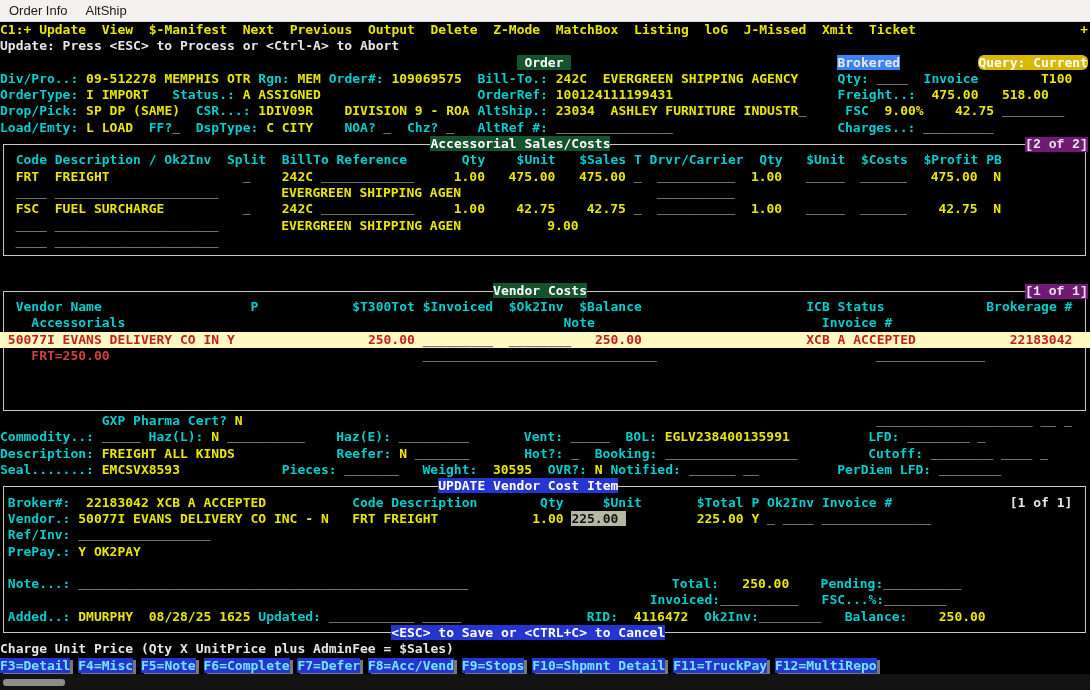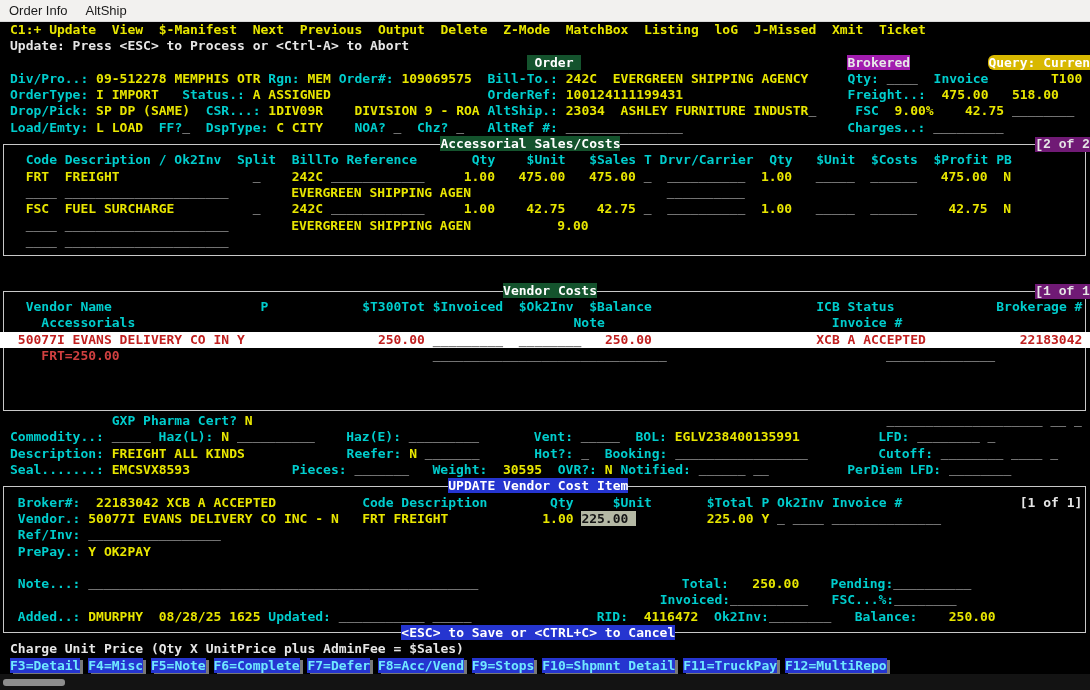--- a/index.html
+++ b/index.html
@@ -11,30 +11,30 @@
   .menubar {
     height:22px; background:#f2f1ef; border-bottom:1px solid #d8d8d8;
     display:flex; align-items:center; gap:18px; padding:0 9px;
     font:13px "Liberation Sans", sans-serif; color:#1a1a1a;
   }
   .term {
     position:absolute; top:22px; left:0; width:1090px;
     font:bold 13px "DejaVu Sans Mono","Liberation Mono",monospace;
     line-height:16.3px; white-space:pre; z-index:1;
   }
-  .line { height:16.3px; position:relative;padding-left:10px; }
-  .line.hl { background:#ffffff; }
+  .line { height:16.3px; position:relative; }
+  .line.hl { background:#fef9c3; }
   .c  { color:#00cdcd; }
   .y  { color:#e8e600; }
   .w  { color:#e6e6e6; }
   .wb { color:#e6e6e6; background:#701a75;font-family:Liberation Mono, monospace; }
   .u  { color:#b4b4b4;font-family:Liberation Mono, monospace; }
   .rt { background:#14532d; color:#ffffff; }
   .bt { background:#2535d0; color:#ffffff; }
-  .bb { background:#a21caf; color:#e8e8e8; }
+  .bb { background:#3b82f6; color:#e8e8e8; }
   .qb { background:#d8b800; color:#ffffff;border-radius:6px; }
   .rd { color:#d04040; }
   .rr { color:#c02020; }
   .hu { color:#7a7a7a; }
   .hf { background:#b4b8a4; color:#151515; }
   .fk { background:#2535d0; color:#70e8ff; box-shadow:3px 2px 0 #787878; }
   .borderbox { position:absolute; border:1px solid #c8c8c8; z-index:0; pointer-events:none; }
   #accbox  { top:144px; left:3px; width:1083px; height:112px; }
   #vendbox { top:291px; left:3px; width:1083px; height:120px; }
   #updbox  { top:486px; left:3px; width:1083px; height:147px; }

